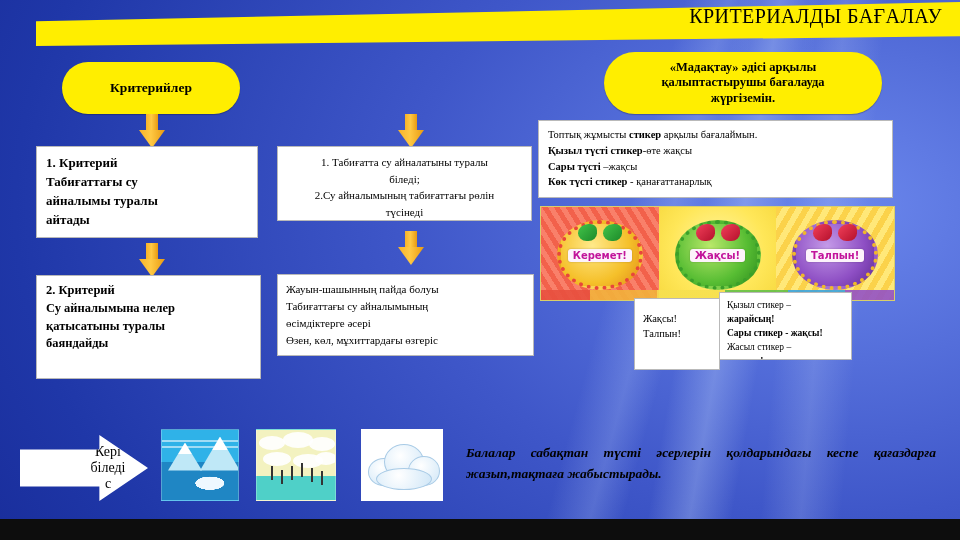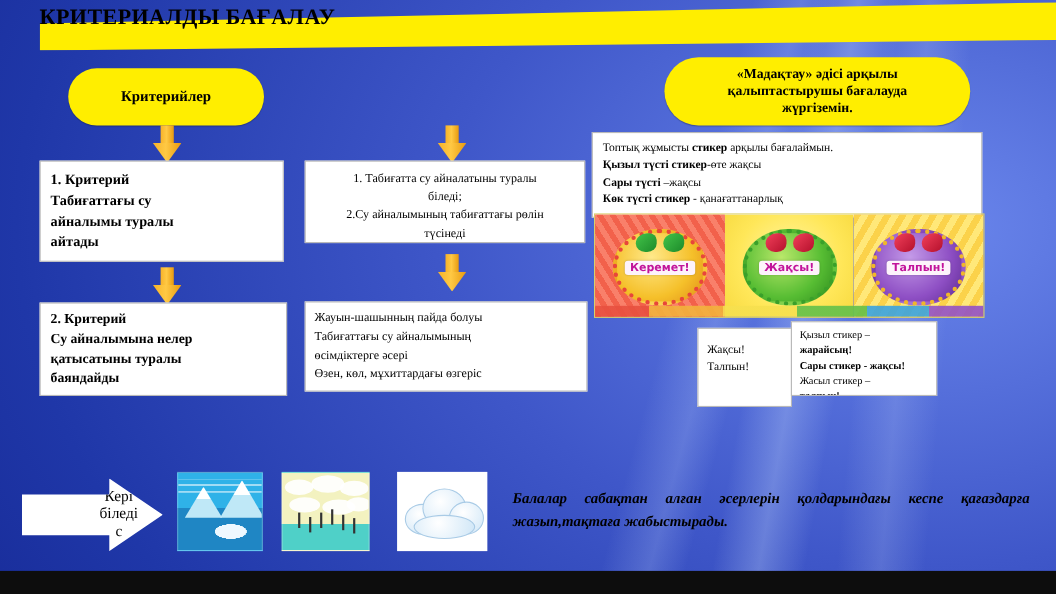--- a/index.html
+++ b/index.html
@@ -36,23 +36,23 @@
   }
   .banner-shape {
     position: absolute;
     inset: 0;
     background: #ffee00;
     clip-path: polygon(0% 44%, 100% 0%, 100% 78%, 0% 100%);
   }
   .banner-title {
     position: absolute;
     left: 0; right: 18px; top: 3px;
-    text-align: left;
+    text-align: right;
     font-size: 20px;
-    font-weight: bold;
+    font-weight: normal;
     letter-spacing: .4px;
     color: #000;
     white-space: nowrap;
   }
 
   
   .pill {
     position: absolute;
     background: #ffee00;
     border-radius: 999px;
@@ -103,21 +103,21 @@
     overflow: hidden;
   }
   .card p { margin: 0; }
 
   #card-crit1 {
     left: 36px; top: 146px; width: 222px; height: 92px;
     padding: 7px 9px;
     font-size: 13px; font-weight: bold; line-height: 1.45;
   }
   #card-crit2 {
-    left: 36px; top: 275px; width: 225px; height: 85px;
+    left: 36px; top: 275px; width: 225px; height: 104px;
     padding: 6px 9px;
     font-size: 12.5px; font-weight: bold; line-height: 1.42;
   }
   #card-desc1 {
     left: 277px; top: 146px; width: 255px; height: 75px;
     padding: 7px 8px;
     font-size: 11px; line-height: 1.5; text-align: center;
   }
   #card-desc2 {
     left: 277px; top: 274px; width: 257px; height: 82px;
@@ -142,21 +142,21 @@
   #card-note3 {
     left: 719px; top: 292px; width: 133px; height: 68px;
     padding: 5px 7px;
     font-size: 9.5px; line-height: 1.48;
   }
   .b { font-weight: bold; }
 
   
   #sticker-strip {
     position: absolute;
-    left: 540px; top: 194px;
+    left: 540px; top: 206px;
     width: 355px; height: 95px;
     display: flex;
     overflow: hidden;
     border: 1px solid #d9cf6a;
     box-sizing: border-box;
   }
   .sticker-cell {
     position: relative;
     flex: 1 1 0;
     overflow: hidden;
@@ -449,17 +449,17 @@
     <div class="bird" style="left:64px; top:41px;"></div>
   </div>
 
   <div class="photo" id="photo-cloud">
     <div class="puff" style="left:6px;  top:28px; width:30px; height:26px;"></div>
     <div class="puff" style="left:22px; top:14px; width:38px; height:34px;"></div>
     <div class="puff" style="left:46px; top:26px; width:30px; height:28px;"></div>
     <div class="puff" style="left:14px; top:38px; width:54px; height:20px;"></div>
   </div>
 
-  <div id="footer-text">Балалар сабақтан алған әсерлерін қолдарындағы кеспе қағаздарға жазып,тақтаға жабыстырады.</div>
+  <div id="footer-text">Балалар сабақтан түсті әсерлерін қолдарындағы кеспе қағаздарға жазып,тақтаға жабыстырады.</div>
 
   <div class="black-band"></div>
 
 </div>
 
 </body></html>

